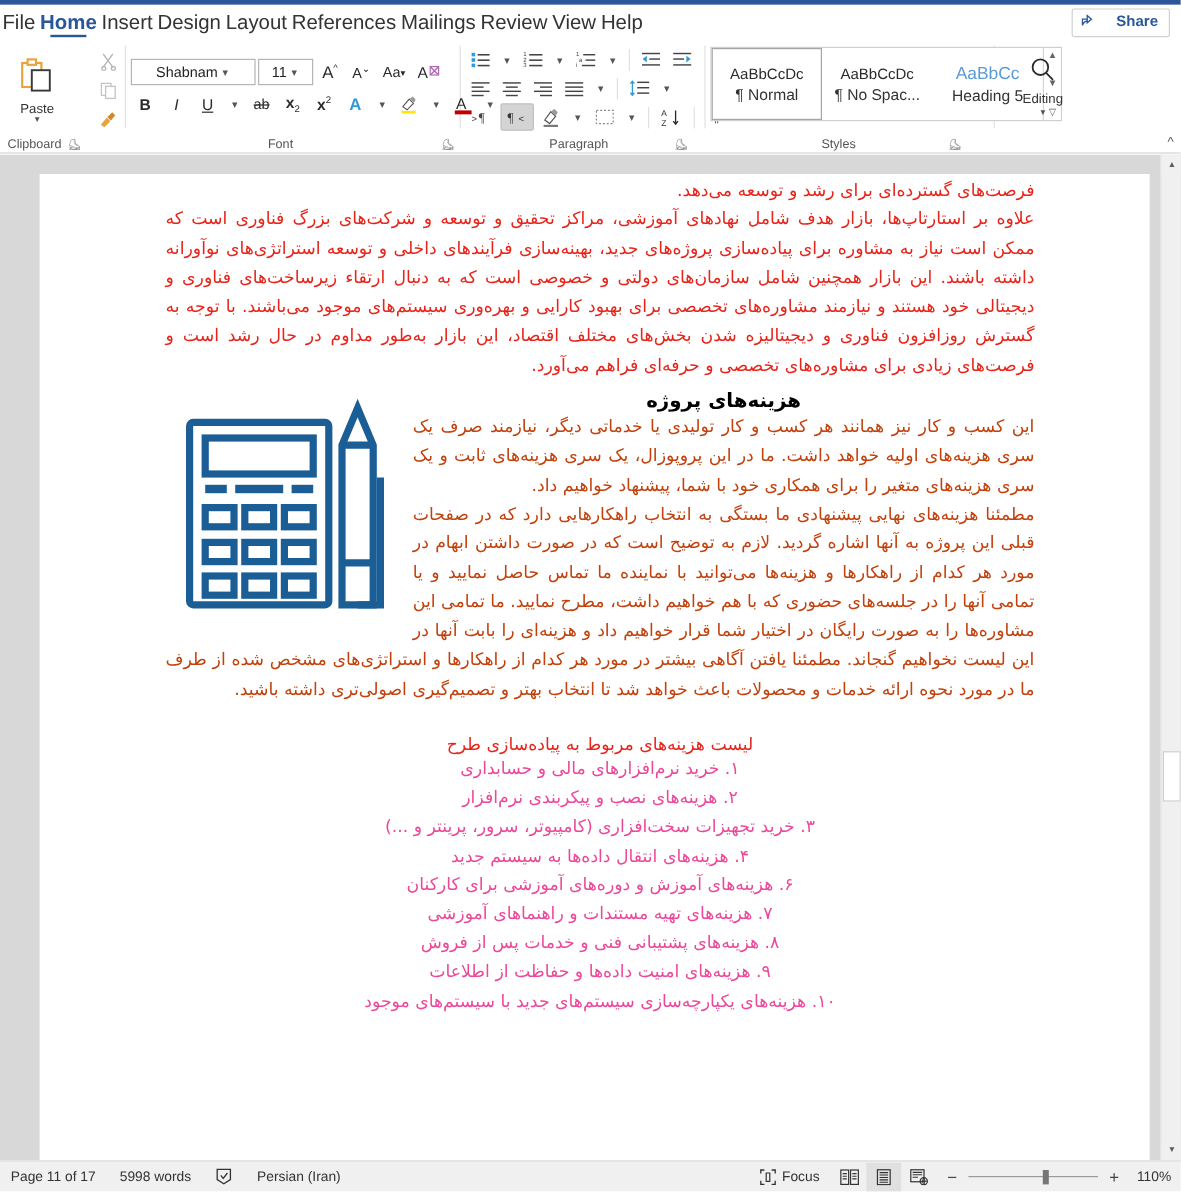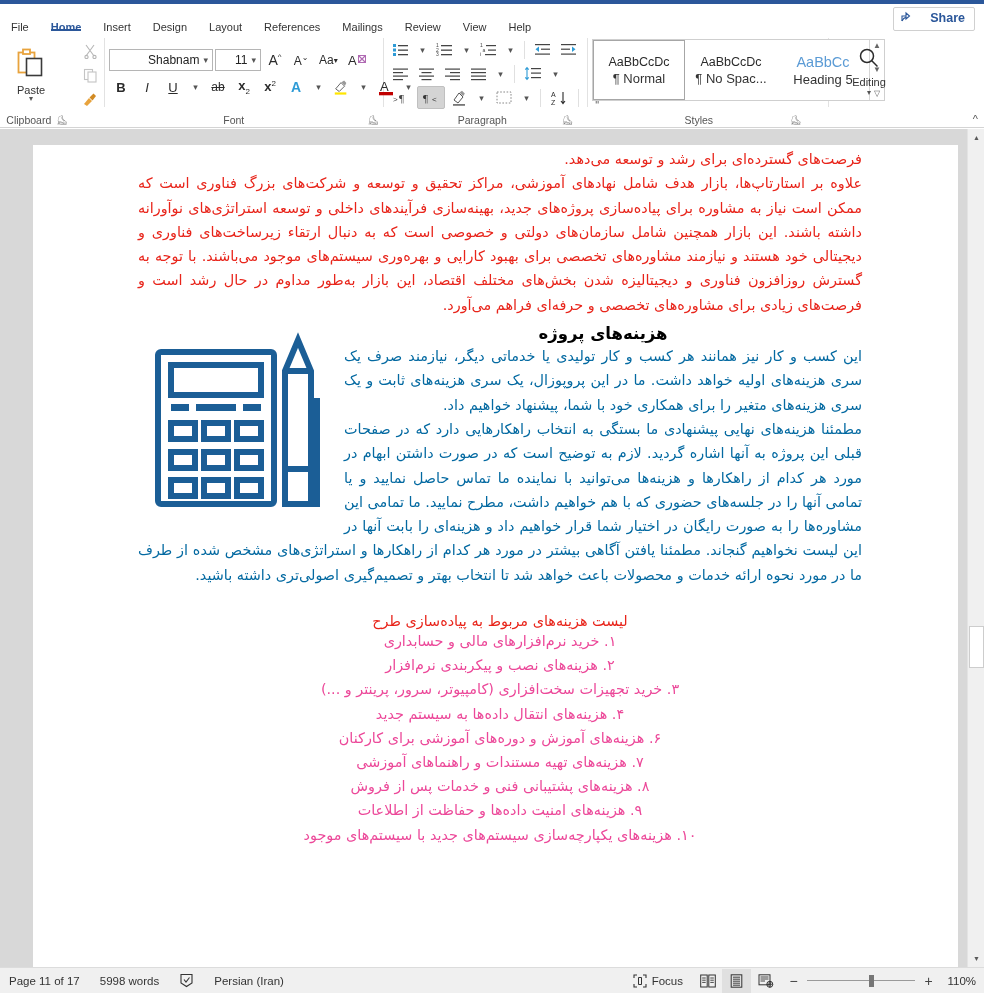--- a/index.html
+++ b/index.html
@@ -18,22 +18,22 @@
     background: #2b579a;
   }
 
   
   .tabbar {
     position: absolute; top: 4px; left: 0; width: 984px; height: 29px;
     background: #ffffff;
     display: flex; align-items: stretch;
   }
   .tab {
-    padding: 0 11px; display: flex; align-items: flex-end;
-    font-size: 11px; color: #333333; cursor: default;
+    padding: 0 2px; display: flex; align-items: center;
+    font-size: 17px; color: #333333; cursor: default;
     position: relative;
   }
   .tab.active { color: #2b579a; font-weight: bold; }
   .tab.active::after {
     content: ""; position: absolute; left: 11px; right: 11px; bottom: 2px;
     height: 2.5px; background: #2b579a;
   }
   .tabbar .spacer { flex: 1; }
   .share-btn {
     align-self: center; margin-right: 9px;
@@ -69,21 +69,21 @@
   .paste-lbl { font-size: 11px; color: #333; margin-top: 1px; }
   .mini-col { display: flex; flex-direction: column; gap: 2px; padding-top: 4px; }
   .mini-btn { width: 24px; height: 22px; display: flex; align-items: center; justify-content: center; }
 
   
   .fontgroup { width: 100%; }
   .frow { display: flex; align-items: center; gap: 2px; }
   .frow.r1 { margin-bottom: 4px; }
   .combo {
     height: 22px; border: 1px solid #b5b5b5; background: #fff;
-    display: flex; align-items: center; justify-content: flex-end;
+    display: flex; align-items: center; justify-content: center;
     padding: 0 4px 0 2px; font-size: 12px; color: #222;
   }
   .combo .cv { white-space: nowrap; overflow: hidden; }
   .combo .carat { font-size: 9px; color: #555; margin-left: 4px; }
   .ibtn {
     min-width: 24px; height: 23px; padding: 0 3px;
     display: flex; align-items: center; justify-content: center;
     font-size: 13px; color: #2b2b2b; border: 1px solid transparent;
     border-radius: 2px;
   }
@@ -136,21 +136,21 @@
     position: absolute; top: 16px; left: 33px; width: 925px; height: 838px;
     background: #ffffff;
   }
   .page-inner {
     position: absolute; top: 0; left: 0; right: 0; bottom: 0;
     padding: 2px 96px 0 105px;
     direction: rtl; text-align: justify;
   }
   .ptext {
     font-family: "DejaVu Sans", sans-serif;
-    font-size: 14.4px; line-height: 24.3px; color: #0369a1;
+    font-size: 14.4px; line-height: 24.3px; color: #c2410c;
     margin: 0; text-align: justify; text-align-last: right;
   }
   .ptext.red { color: #e8241a; }
   .lead-line { text-align: left; }
   .heading {
     font-family: "DejaVu Sans", sans-serif;
     font-weight: bold; font-size: 16.5px; color: #000;
     margin: 7px 0 1px 0; text-align: center;
   }
   .redhead {

